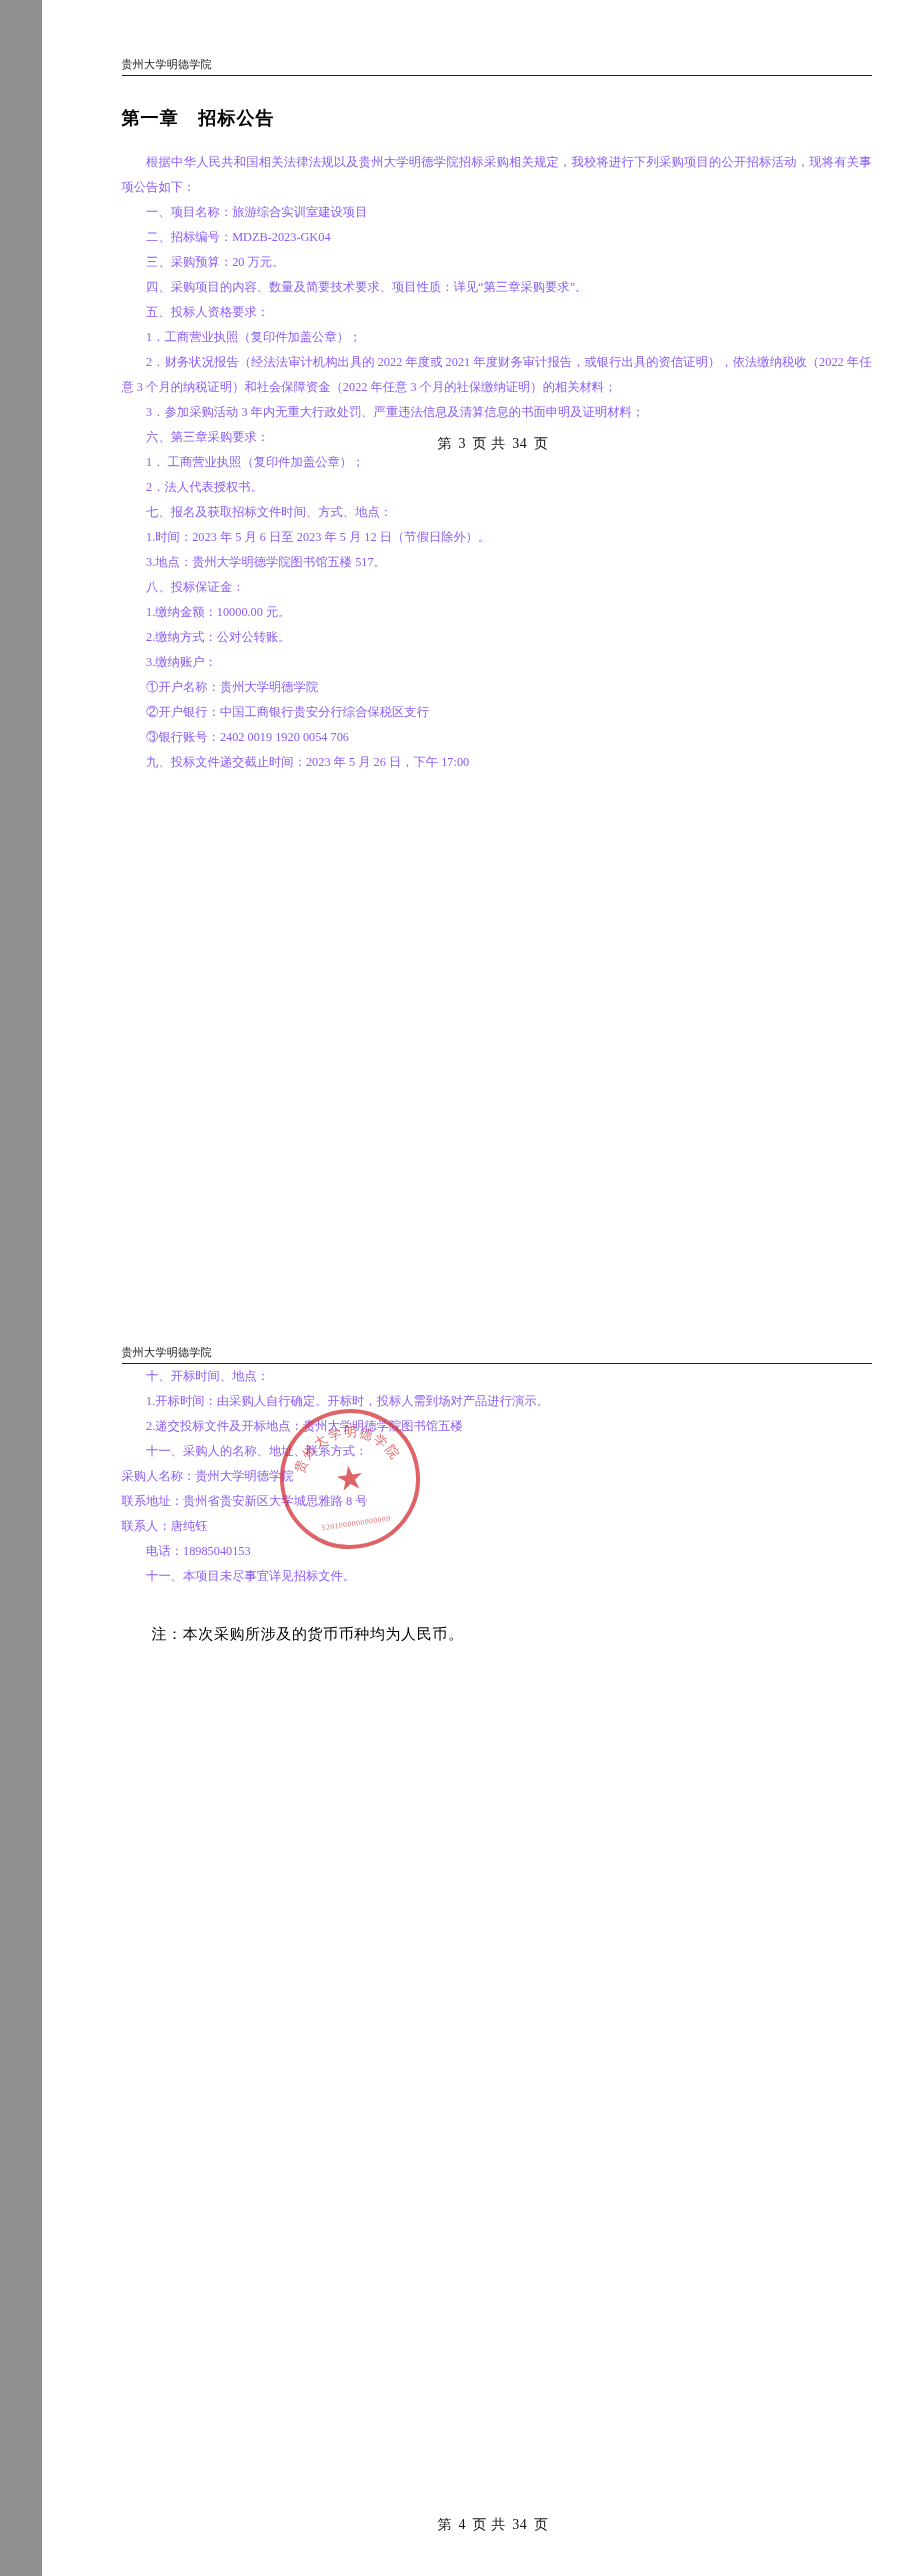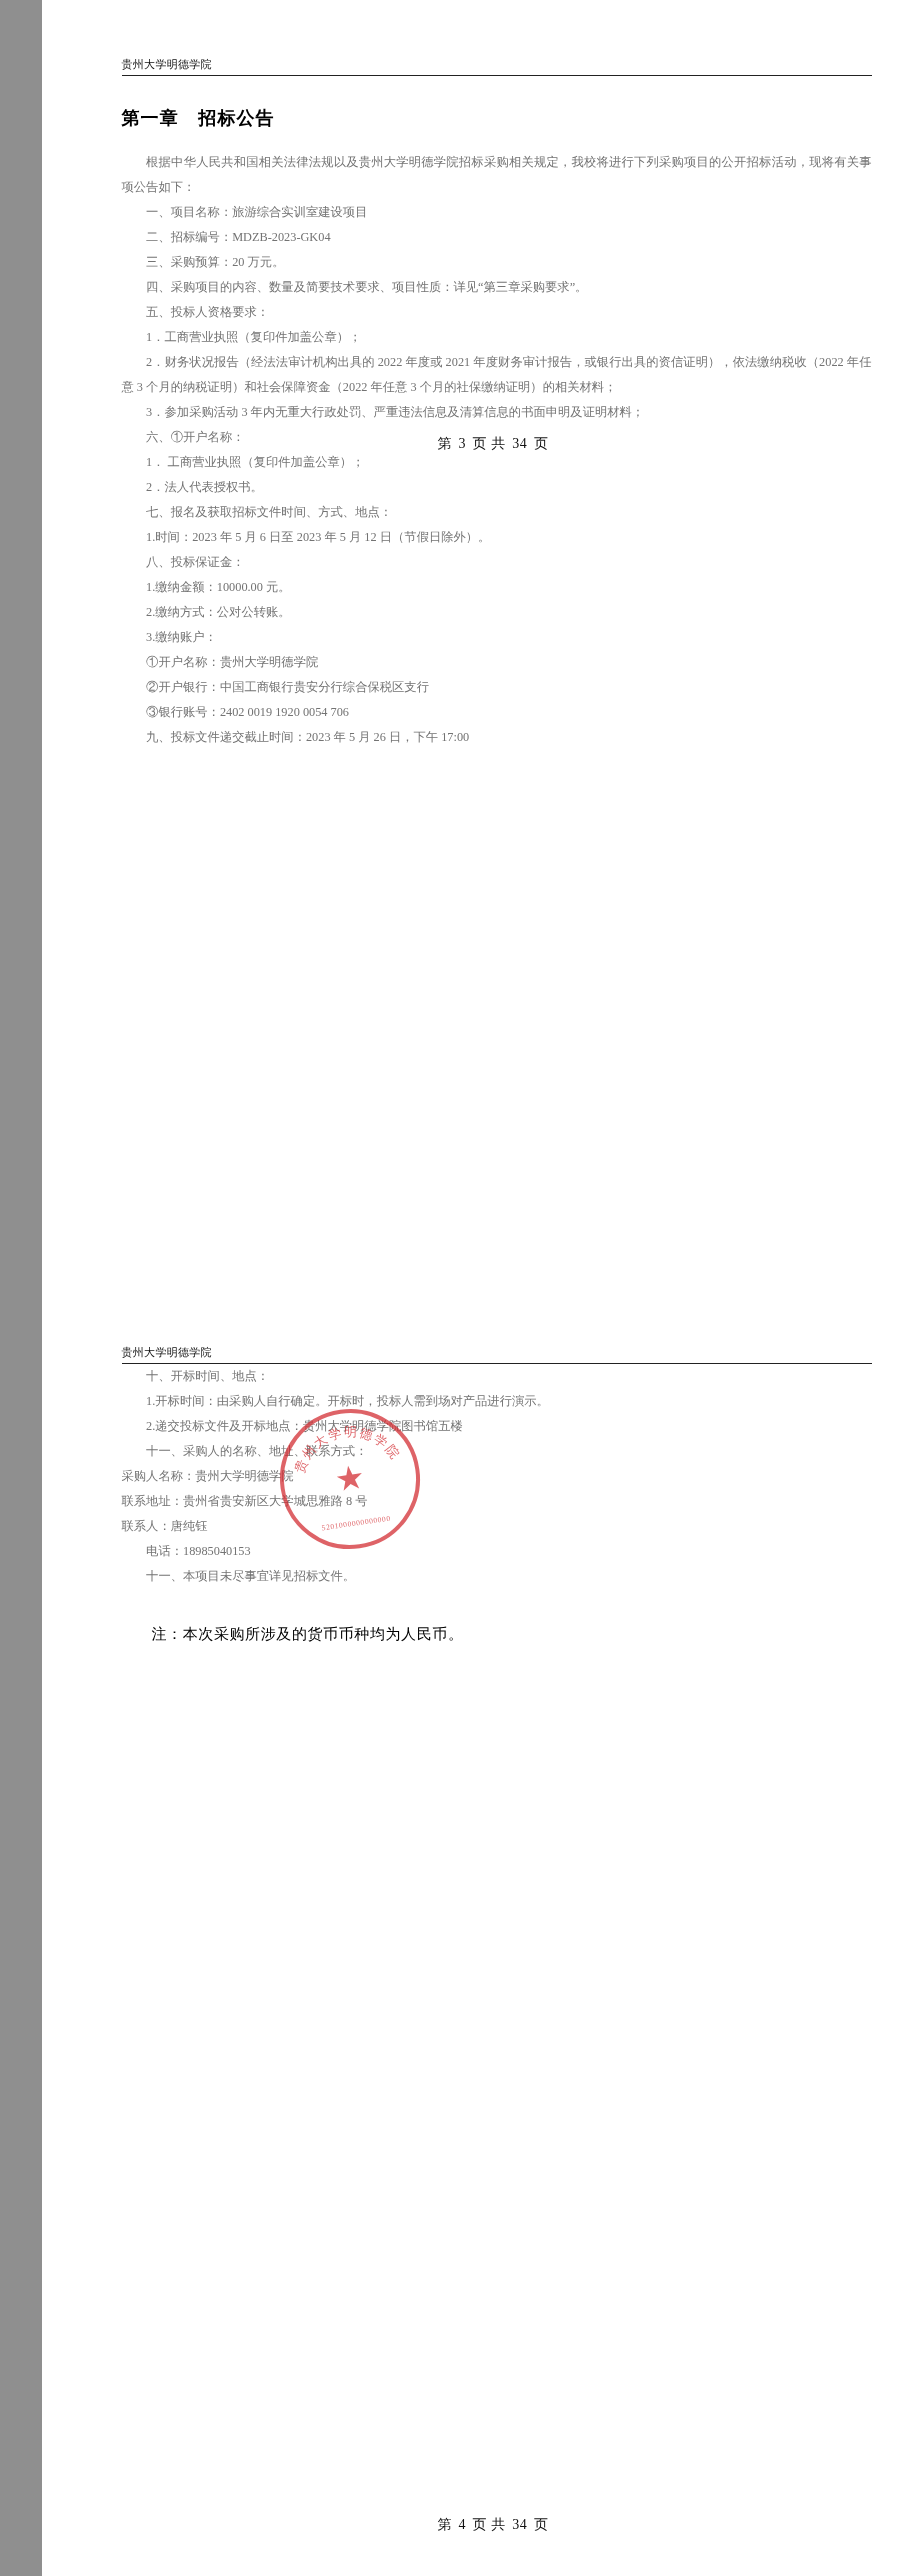--- a/index.html
+++ b/index.html
@@ -43,21 +43,21 @@
     margin-bottom: 19.5px;
     letter-spacing: 1.1px;
   }
   .title .sp { display: inline-block; width: 19.5px; }
   p.para {
     font-size: 12.3px;
     line-height: 25px;
     margin: 0 0 0 0;
     text-align: justify;
     text-indent: 2em;
-    color: #737373;
+    color: #8b5cf6;
   }
   p.para.noindent { text-indent: 0; }
   .note {
     font-size: 15px;
     font-weight: normal;
     margin-top: 36px;
     text-indent: 2em;
     letter-spacing: 0.6px;
   }
   .footer {
@@ -129,25 +129,26 @@
     <div>
       <p class="para">根据中华人民共和国相关法律法规以及贵州大学明德学院招标采购相关规定，我校将进行下列采购项目的公开招标活动，现将有关事项公告如下：</p>
       <p class="para">一、项目名称：旅游综合实训室建设项目</p>
       <p class="para">二、招标编号：MDZB-2023-GK04</p>
       <p class="para">三、采购预算：20 万元。</p>
       <p class="para">四、采购项目的内容、数量及简要技术要求、项目性质：详见“第三章采购要求”。</p>
       <p class="para">五、投标人资格要求：</p>
       <p class="para">1．工商营业执照（复印件加盖公章）；</p>
       <p class="para">2．财务状况报告（经法法审计机构出具的 2022 年度或 2021 年度财务审计报告，或银行出具的资信证明），依法缴纳税收（2022 年任意 3 个月的纳税证明）和社会保障资金（2022 年任意 3 个月的社保缴纳证明）的相关材料；</p>
       <p class="para">3．参加采购活动 3 年内无重大行政处罚、严重违法信息及清算信息的书面申明及证明材料；</p>
-      <p class="para">六、①开户名称：</p>
+      <p class="para">六、第三章采购要求：</p>
       <p class="para">1． 工商营业执照（复印件加盖公章）；</p>
       <p class="para">2．法人代表授权书。</p>
       <p class="para">七、报名及获取招标文件时间、方式、地点：</p>
       <p class="para">1.时间：2023 年 5 月 6 日至 2023 年 5 月 12 日（节假日除外）。</p>
+      <p class="para">3.地点：贵州大学明德学院图书馆五楼 517。</p>
       <p class="para">八、投标保证金：</p>
       <p class="para">1.缴纳金额：10000.00 元。</p>
       <p class="para">2.缴纳方式：公对公转账。</p>
       <p class="para">3.缴纳账户：</p>
       <p class="para">①开户名称：贵州大学明德学院</p>
       <p class="para">②开户银行：中国工商银行贵安分行综合保税区支行</p>
       <p class="para">③银行账号：2402 0019 1920 0054 706</p>
       <p class="para">九、投标文件递交截止时间：2023 年 5 月 26 日，下午 17:00</p>
     </div>
 

